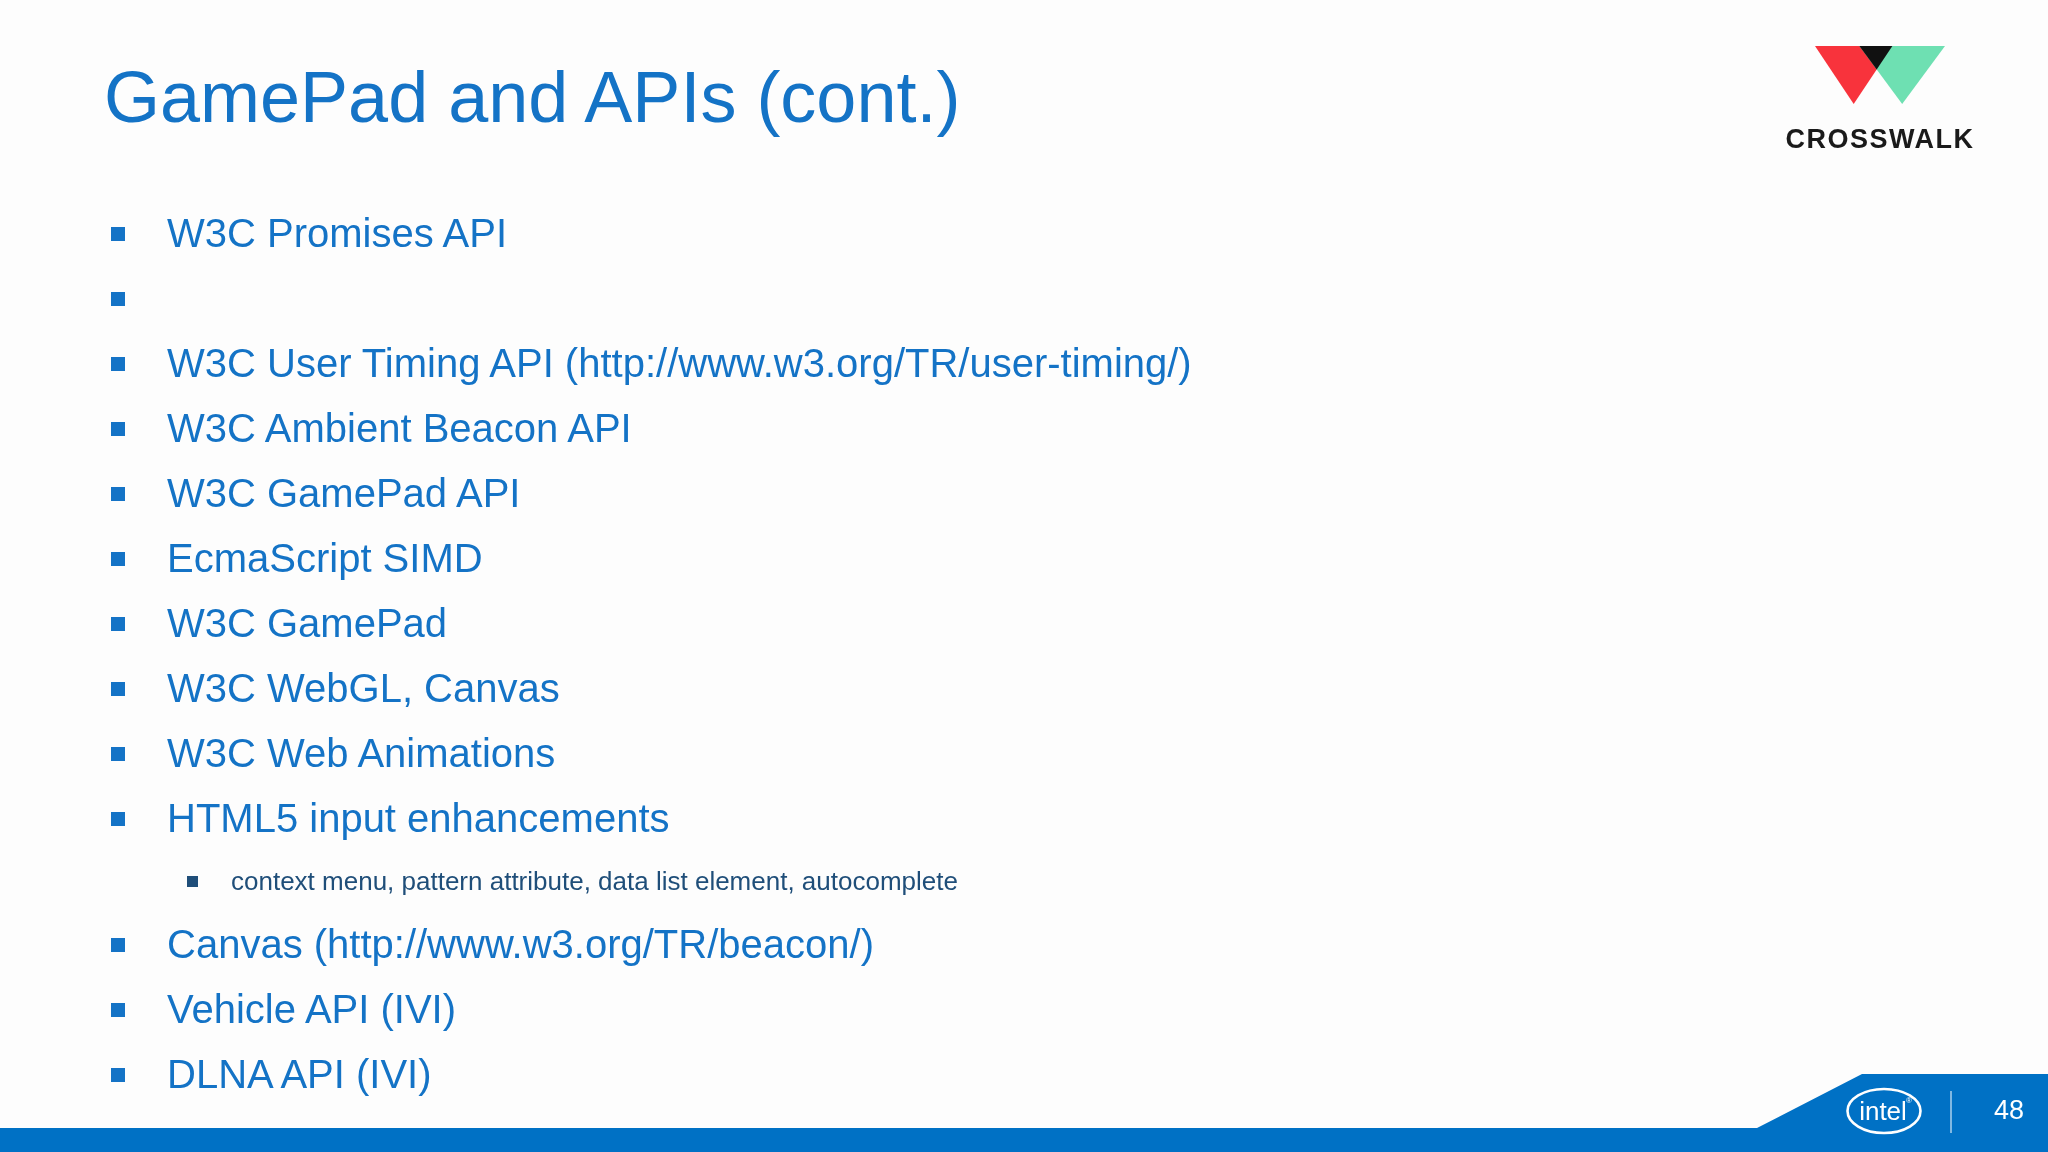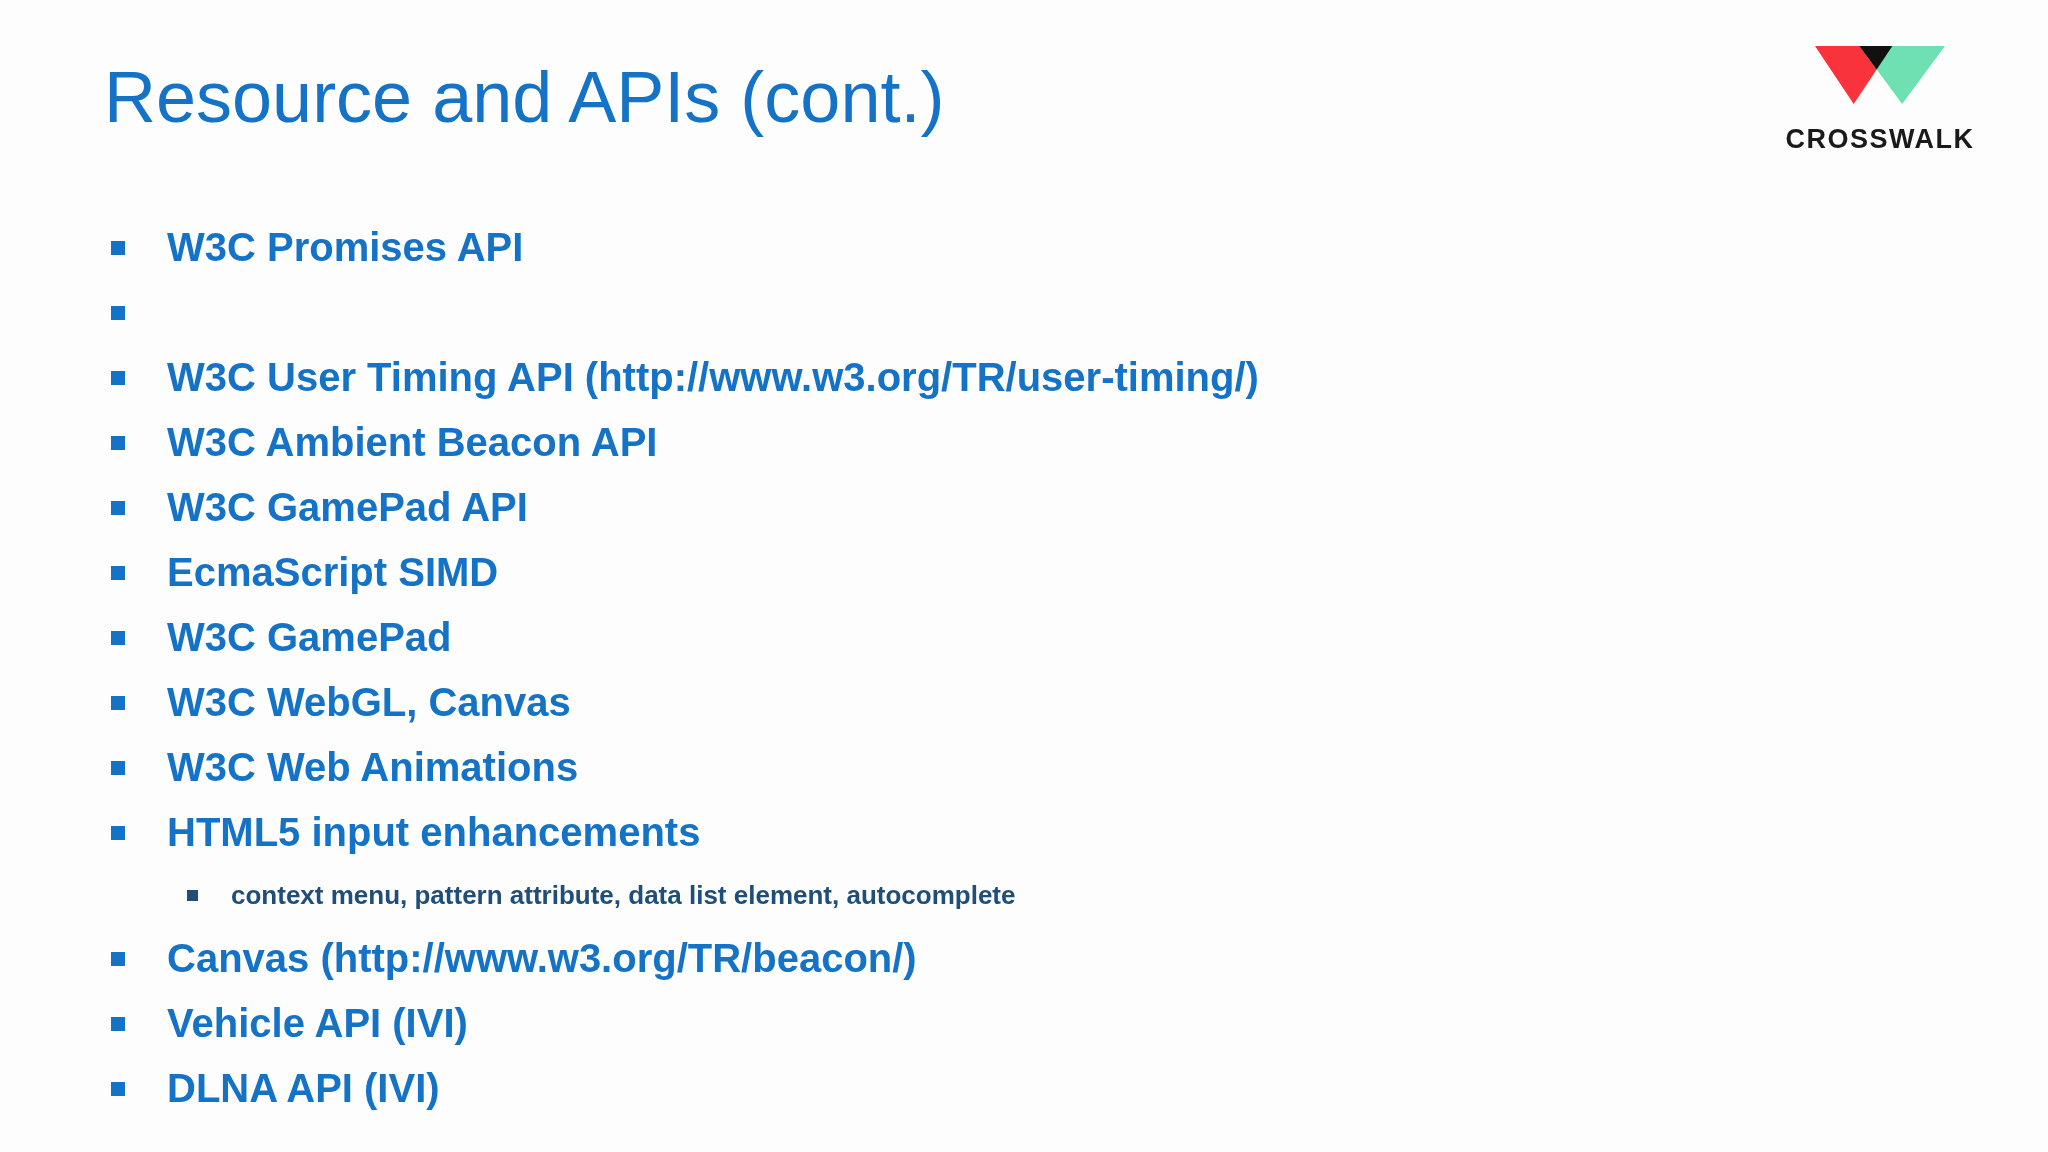--- a/index.html
+++ b/index.html
@@ -20,21 +20,21 @@
 
   
   .xwalk{position:absolute;left:1775px;top:46px;width:210px;text-align:center;}
   .xwalk svg{display:block;margin:0 auto;}
   .xwalk-label{
     margin-top:20px;font-size:27px;font-weight:700;color:#1a1a1a;
     letter-spacing:1.5px;white-space:nowrap;
   }
 
   
-  .list{position:absolute;left:104px;top:215px;width:1500px;font-weight:bold;}
+  .list{position:absolute;left:104px;top:201px;width:1500px;}
   .row{display:flex;align-items:center;height:65px;}
   .row .bullet{
     flex:0 0 auto;width:14px;height:14px;margin:0 42px 0 7px;
     background:#1473c6;
   }
   .row .txt{
     font-size:40px;color:#1473c6;white-space:nowrap;line-height:1;
     padding-bottom:2px;
   }
   .row.sub{height:61px;padding-left:83px;}
@@ -52,21 +52,21 @@
   .page-num{
     position:absolute;left:1984px;top:23px;width:50px;
     font-size:27px;color:#ffffff;text-align:center;line-height:1;
   }
 </style>
 </head>
 <body>
 
 <div class="slide">
 
-  <div class="title">Resource and APIs (cont.)</div>
+  <div class="title">GamePad and APIs (cont.)</div>
 
   <div class="xwalk">
     <svg width="130" height="58" viewBox="0 0 126 56">
       <polygon points="0,0 75,0 37.5,56" fill="#f8333c"></polygon>
       <polygon points="43,0 126,0 84.5,56" fill="#6ee0b2"></polygon>
       <polygon points="43,0 75,0 59.8,22.7" fill="#111111"></polygon>
     </svg>
     <div class="xwalk-label">CROSSWALK</div>
   </div>
 
@@ -121,14 +121,26 @@
     <div class="row">
       <span class="bullet"></span>
       <span class="txt">Vehicle API (IVI)</span>
     </div>
     <div class="row">
       <span class="bullet"></span>
       <span class="txt">DLNA API (IVI)</span>
     </div>
   </div>
 
+  <div class="footer">
+    <svg class="ribbon" width="2048" height="78" viewBox="0 0 2048 78" preserveAspectRatio="none">
+      <polygon points="0,54 1757,54 1862,0 2048,0 2048,78 0,78" fill="#0071c5"></polygon>
+    </svg>
+    <svg class="intel" viewBox="0 0 78 48">
+      <ellipse cx="39" cy="24" rx="36.5" ry="22" fill="none" stroke="#ffffff" stroke-width="2.6"></ellipse>
+      <text x="38" y="33" text-anchor="middle" fill="#ffffff" font-size="26" font-family="Liberation Sans, sans-serif">intel</text>
+      <text x="64" y="16" text-anchor="middle" fill="#ffffff" font-size="8" font-family="Liberation Sans, sans-serif">®</text>
+    </svg>
+    <div class="footer-sep"></div>
+    <div class="page-num">48</div>
+  </div>
 
 </div>
 
 </body></html>

